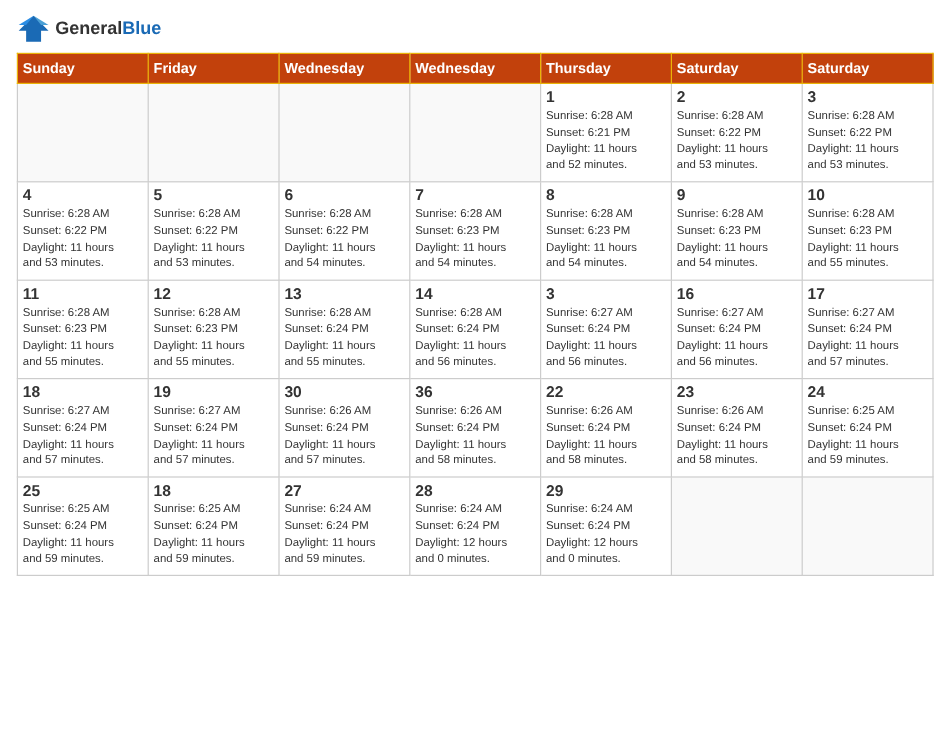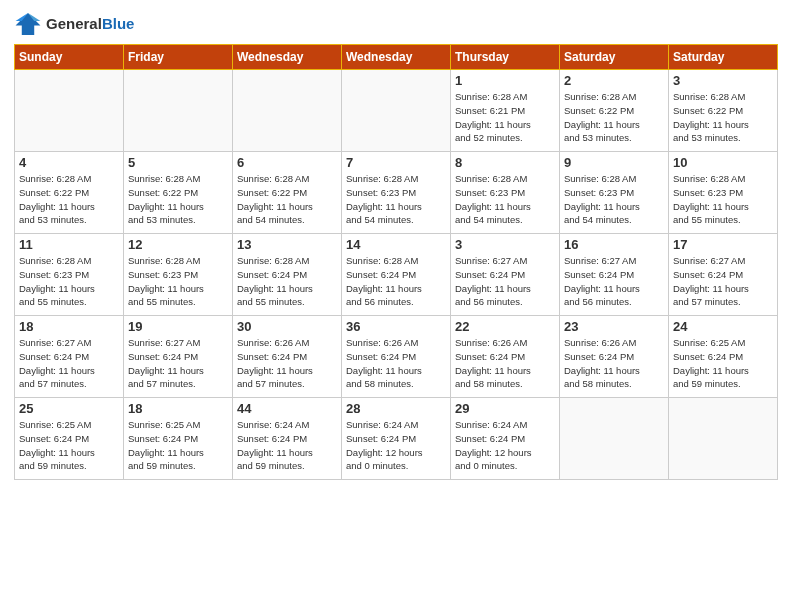--- a/index.html
+++ b/index.html
@@ -225,21 +225,21 @@
         <tr>
           <td>
             <span class="day-num">25</span>
             <div class="day-info">Sunrise: 6:25 AM<br>Sunset: 6:24 PM<br>Daylight: 11 hours<br>and 59 minutes.</div>
           </td>
           <td>
             <span class="day-num">18</span>
             <div class="day-info">Sunrise: 6:25 AM<br>Sunset: 6:24 PM<br>Daylight: 11 hours<br>and 59 minutes.</div>
           </td>
           <td>
-            <span class="day-num">44</span>
+            <span class="day-num">27</span>
             <div class="day-info">Sunrise: 6:24 AM<br>Sunset: 6:24 PM<br>Daylight: 11 hours<br>and 59 minutes.</div>
           </td>
           <td>
             <span class="day-num">28</span>
             <div class="day-info">Sunrise: 6:24 AM<br>Sunset: 6:24 PM<br>Daylight: 12 hours<br>and 0 minutes.</div>
           </td>
           <td>
             <span class="day-num">29</span>
             <div class="day-info">Sunrise: 6:24 AM<br>Sunset: 6:24 PM<br>Daylight: 12 hours<br>and 0 minutes.</div>
           </td>

